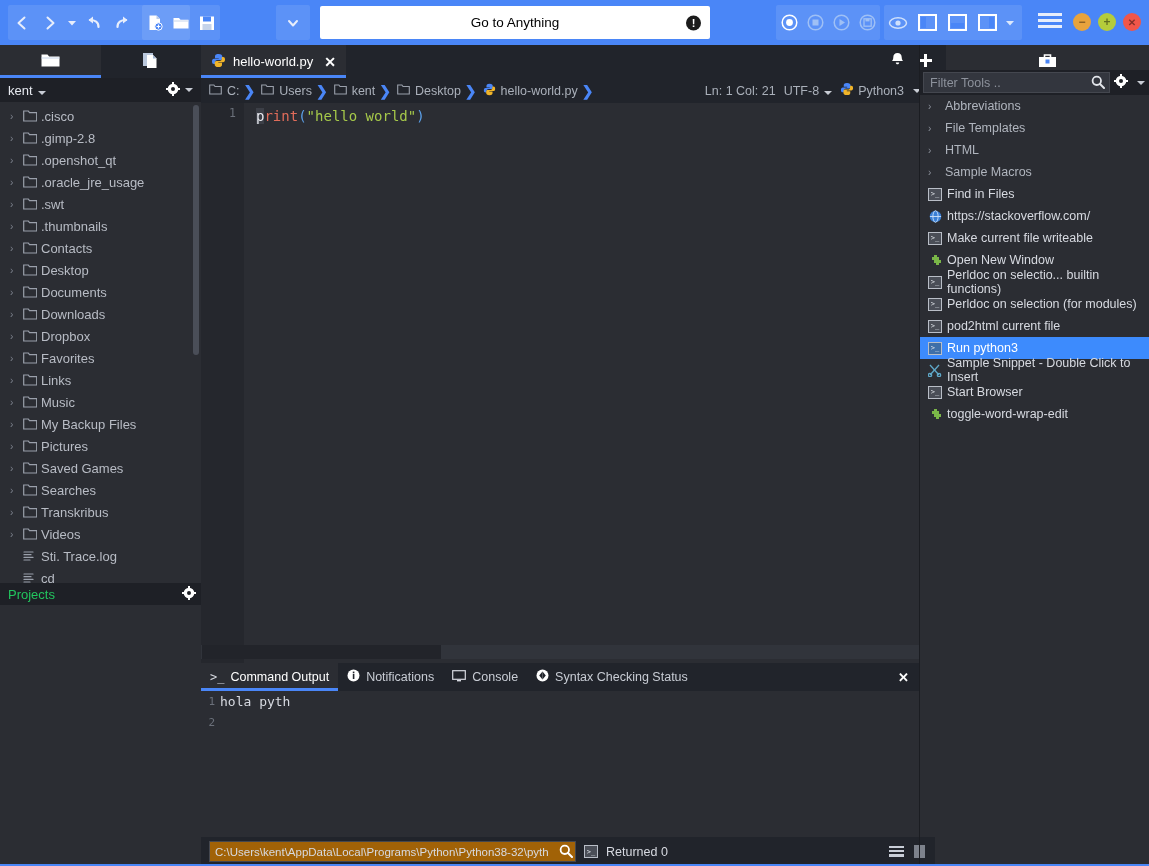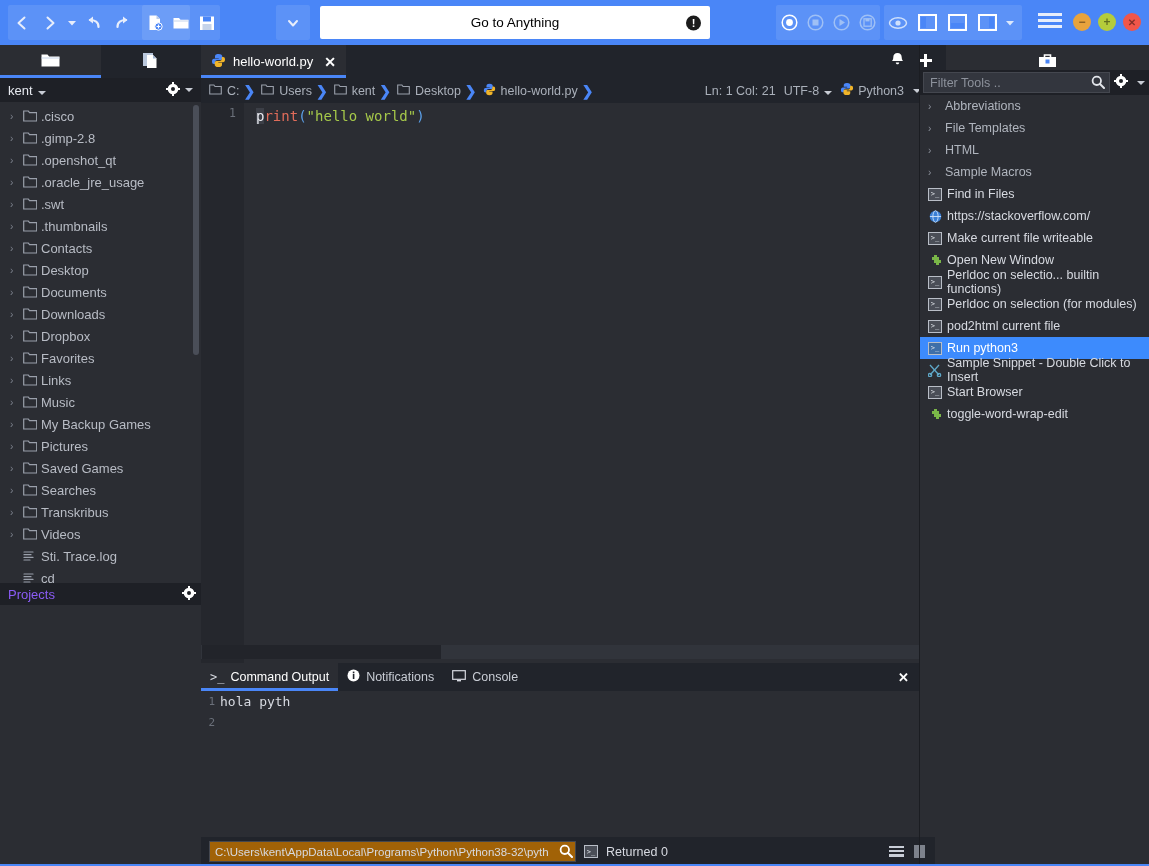--- a/index.html
+++ b/index.html
@@ -95,21 +95,21 @@
   }
   .frow .ic { width: 18px; flex: 0 0 18px; display:flex; align-items:center; }
   .sb-scroll {
     position: absolute; right: 2px; top: 27px; width: 6px; height: 250px;
     background: #4a4e58; border-radius: 3px;
   }
   .projects-header {
     position: absolute; left: 0; top: 583px; width: 201px; height: 22px;
     background: #1e2026;
     display: flex; align-items: center; padding: 0 8px;
-    color: #8b5cf6; font-size: 13px;
+    color: #22c55e; font-size: 13px;
   }
   .projects-body {
     position: absolute; left: 0; top: 605px; width: 201px; height: 261px;
     background: #2b2d33; border-right: 1px solid #1b1d22;
   }
 
   
   .ed-tabstrip {
     position: absolute; left: 201px; top: 45px; width: 675px; height: 33px;
     background: #21242b;
@@ -604,21 +604,21 @@
           </span>
           <span>Music</span>
         </div>
         <div class="frow">
           <span class="tw">›</span>
           <span class="ic">
             <svg width="14" height="12" viewBox="0 0 14 12">
               <path d="M0.7 1 h4.6 l1.2 1.6 h7.2 v8.4 h-13 z" fill="none" stroke="#9aa0ab" stroke-width="1.2"></path>
             </svg>
           </span>
-          <span>My Backup Games</span>
+          <span>My Backup Files</span>
         </div>
         <div class="frow">
           <span class="tw">›</span>
           <span class="ic">
             <svg width="14" height="12" viewBox="0 0 14 12">
               <path d="M0.7 1 h4.6 l1.2 1.6 h7.2 v8.4 h-13 z" fill="none" stroke="#9aa0ab" stroke-width="1.2"></path>
             </svg>
           </span>
           <span>Pictures</span>
         </div>
@@ -963,20 +963,28 @@
             </svg></span>
           <span>Notifications</span>
         </div>
         <div class="btab">
           <span><svg width="14" height="12" viewBox="0 0 14 12">
               <rect x="0.7" y="0.7" width="12.6" height="8.6" fill="none" stroke="#d7dae1" stroke-width="1.2"></rect>
               <rect x="5" y="10" width="4" height="1.4" fill="#d7dae1"></rect>
             </svg></span>
           <span>Console</span>
         </div>
+        <div class="btab">
+          <span><svg width="13" height="13" viewBox="0 0 13 13">
+              <circle cx="6.5" cy="6.5" r="6" fill="#ffffff"></circle>
+              <path d="M6.5 2.5 L9.8 6.5 L6.5 10.5 Z" fill="#21242b"></path>
+              <path d="M6.5 2.5 L3.2 6.5 L6.5 10.5 Z" fill="#21242b"></path>
+            </svg></span>
+          <span>Syntax Checking Status</span>
+        </div>
       </div>
     <span class="b-close">✕</span>
 
     <div class="b-body">
       <div class="b-gutter">
         <div class="bln">1</div>
         <div class="bln">2</div>
       </div>
       <div class="b-out">hola pyth</div>
     </div>

